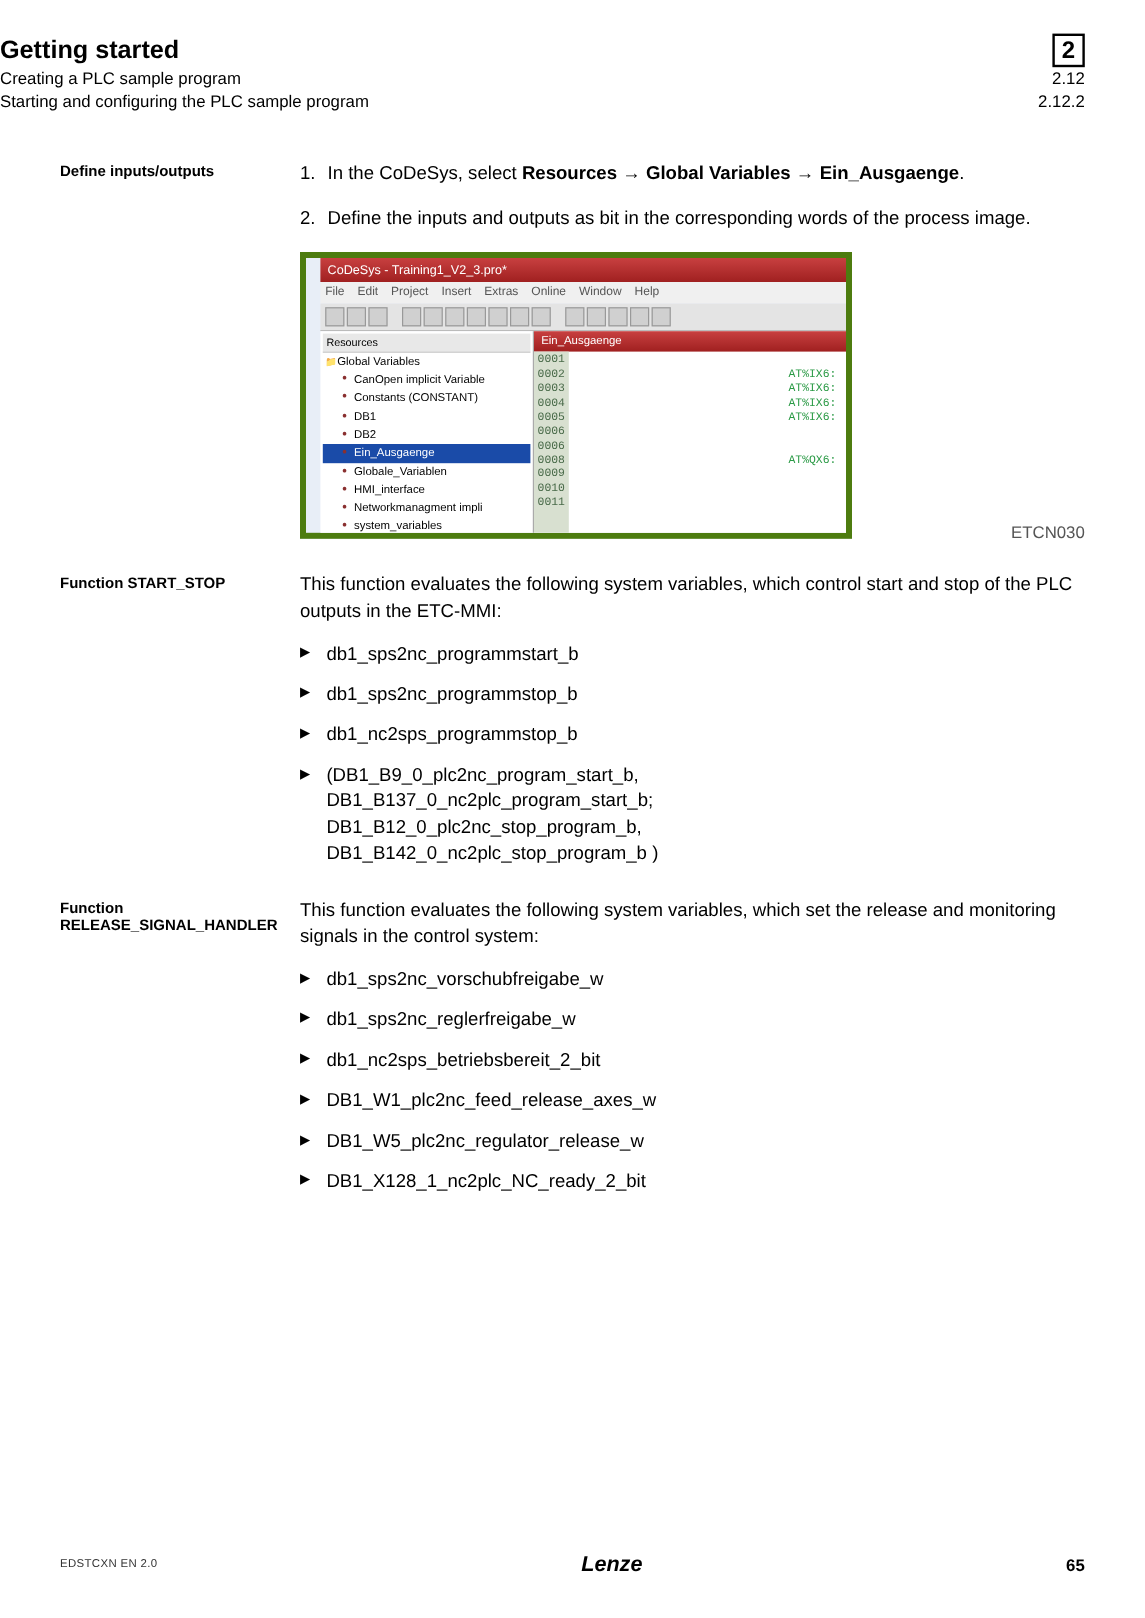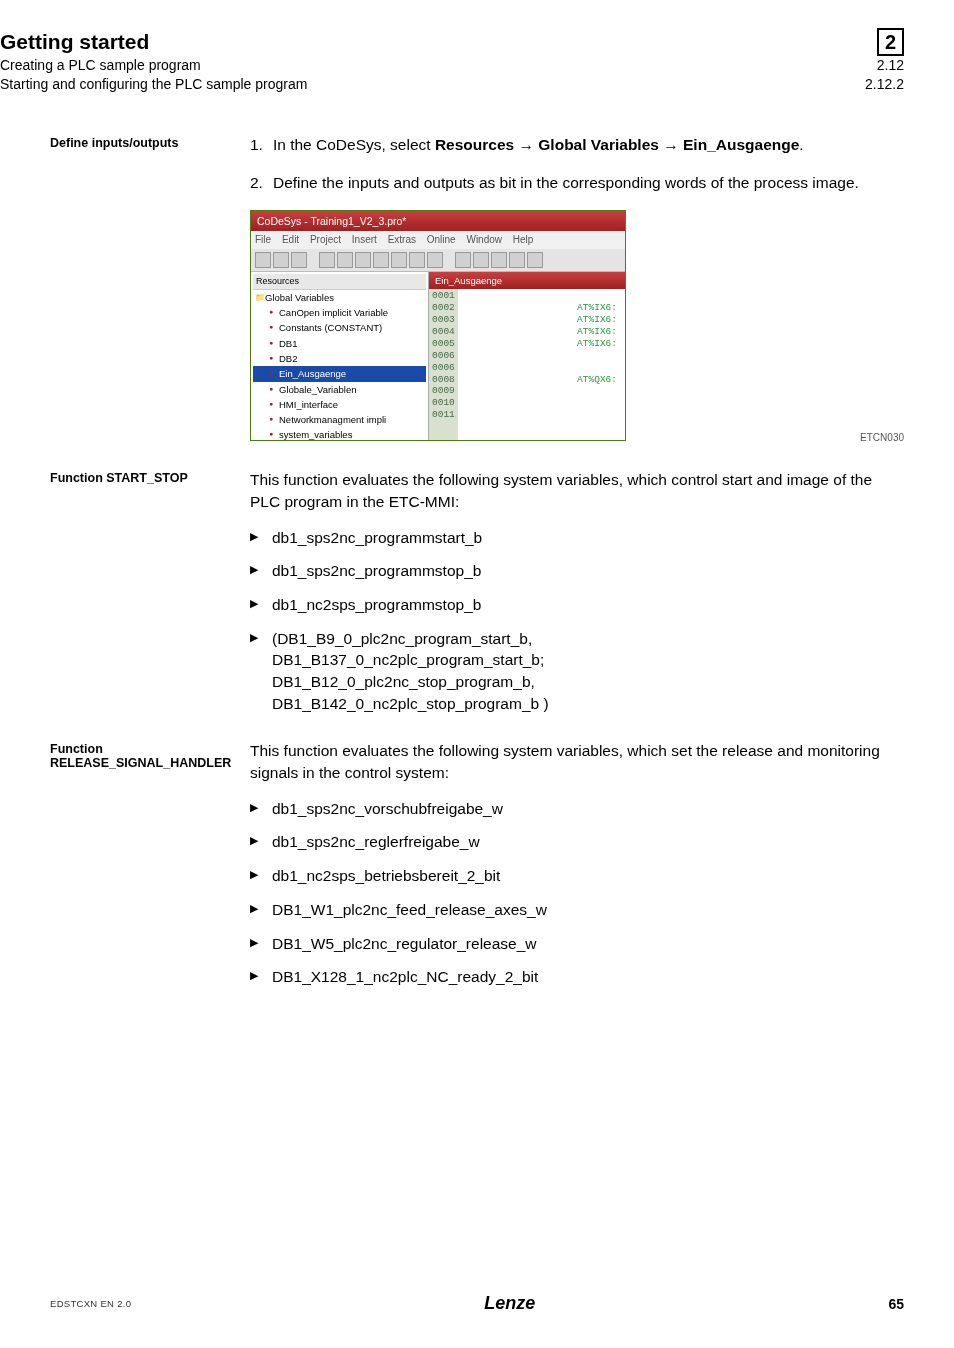--- a/index.html
+++ b/index.html
@@ -31,25 +31,26 @@
   .step-num { flex-shrink: 0; }
   .step-text { flex: 1; }
   .bullets { list-style: none; }
   .bullets li { position: relative; padding-left: 22px; margin-bottom: 12px; font-size: 15.5px; line-height: 1.4; }
   .bullets li::before { content: "▶"; position: absolute; left: 0; top: 2px; font-size: 11px; }
   .screenshot {
     margin: 6px 0 6px 0;
     position: relative;
   }
   .app-window {
-    border: 1px solid #4d7c0f;
+    border: 5px solid #4d7c0f;
     background: #e8eef7;
     font-size: 10px;
     font-family: Tahoma, sans-serif;
-    width: 376px;
+    width: 460px;
+    padding-left: 12px;
   }
   .title-bar {
     background: linear-gradient(#c84040, #a02020);
     color: #fff;
     padding: 3px 6px;
     font-size: 10.5px;
   }
   .menu-bar {
     background: #f0f0f0;
     padding: 2px 4px;
@@ -84,21 +85,21 @@
   .tree-item.sel { background: #1a4ba8; color: #fff; }
   .code-pane { flex: 1; background: #fff; display: flex; flex-direction: column; }
   .code-tab { background: linear-gradient(#c84040,#a02020); color:#fff; font-size:9.5px; padding:2px 6px; }
   .code-body { flex:1; font-family: "Courier New", monospace; font-size: 9.5px; display:flex; }
   .gutter { background:#d8e0d0; color:#4a6b4a; padding:1px 3px; text-align:right; }
   .gutter div { line-height: 1.25; }
   .code-text { padding:1px 6px; flex:1; position:relative; }
   .code-text div { line-height:1.25; white-space: pre; }
   .kw { color:#1237a0; }
   .addr-col { position:absolute; right:8px; top:1px; color:#2a9a45; font-size:9.5px; line-height:1.25; }
-  .img-caption { position:absolute; right: 0; bottom: -4px; font-size: 10px; color:#555; }
+  .img-caption { position:absolute; right: 0; bottom: -4px; font-size: 14px; color:#555; }
   .footer {
     position: absolute;
     bottom: 34px;
     left: 0;
     width: 100%;
     padding: 0 50px;
     display: flex;
     justify-content: space-between;
     align-items: center;
     font-size: 11px;
@@ -215,21 +216,21 @@
           </div>
         </div>
         <div class="img-caption">ETCN030</div>
       </div>
     </div>
   </div>
 
   <div class="two-col" style="margin-top:22px;">
     <div class="side-label">Function START_STOP</div>
     <div class="main-col">
-      <p style="margin-bottom:14px;">This function evaluates the following system variables, which control start and image of the PLC program in the ETC-MMI:</p>
+      <p style="margin-bottom:14px;">This function evaluates the following system variables, which control start and stop of the PLC outputs in the ETC-MMI:</p>
       <ul class="bullets" id="s2-list">
           <li>db1_sps2nc_programmstart_b</li>
           <li>db1_sps2nc_programmstop_b</li>
           <li>db1_nc2sps_programmstop_b</li>
           <li>(DB1_B9_0_plc2nc_program_start_b,<div>DB1_B137_0_nc2plc_program_start_b;</div><div>DB1_B12_0_plc2nc_stop_program_b,</div><div>DB1_B142_0_nc2plc_stop_program_b )</div></li>
         </ul>
     </div>
   </div>
 
   <div class="two-col" style="margin-top:10px;">

